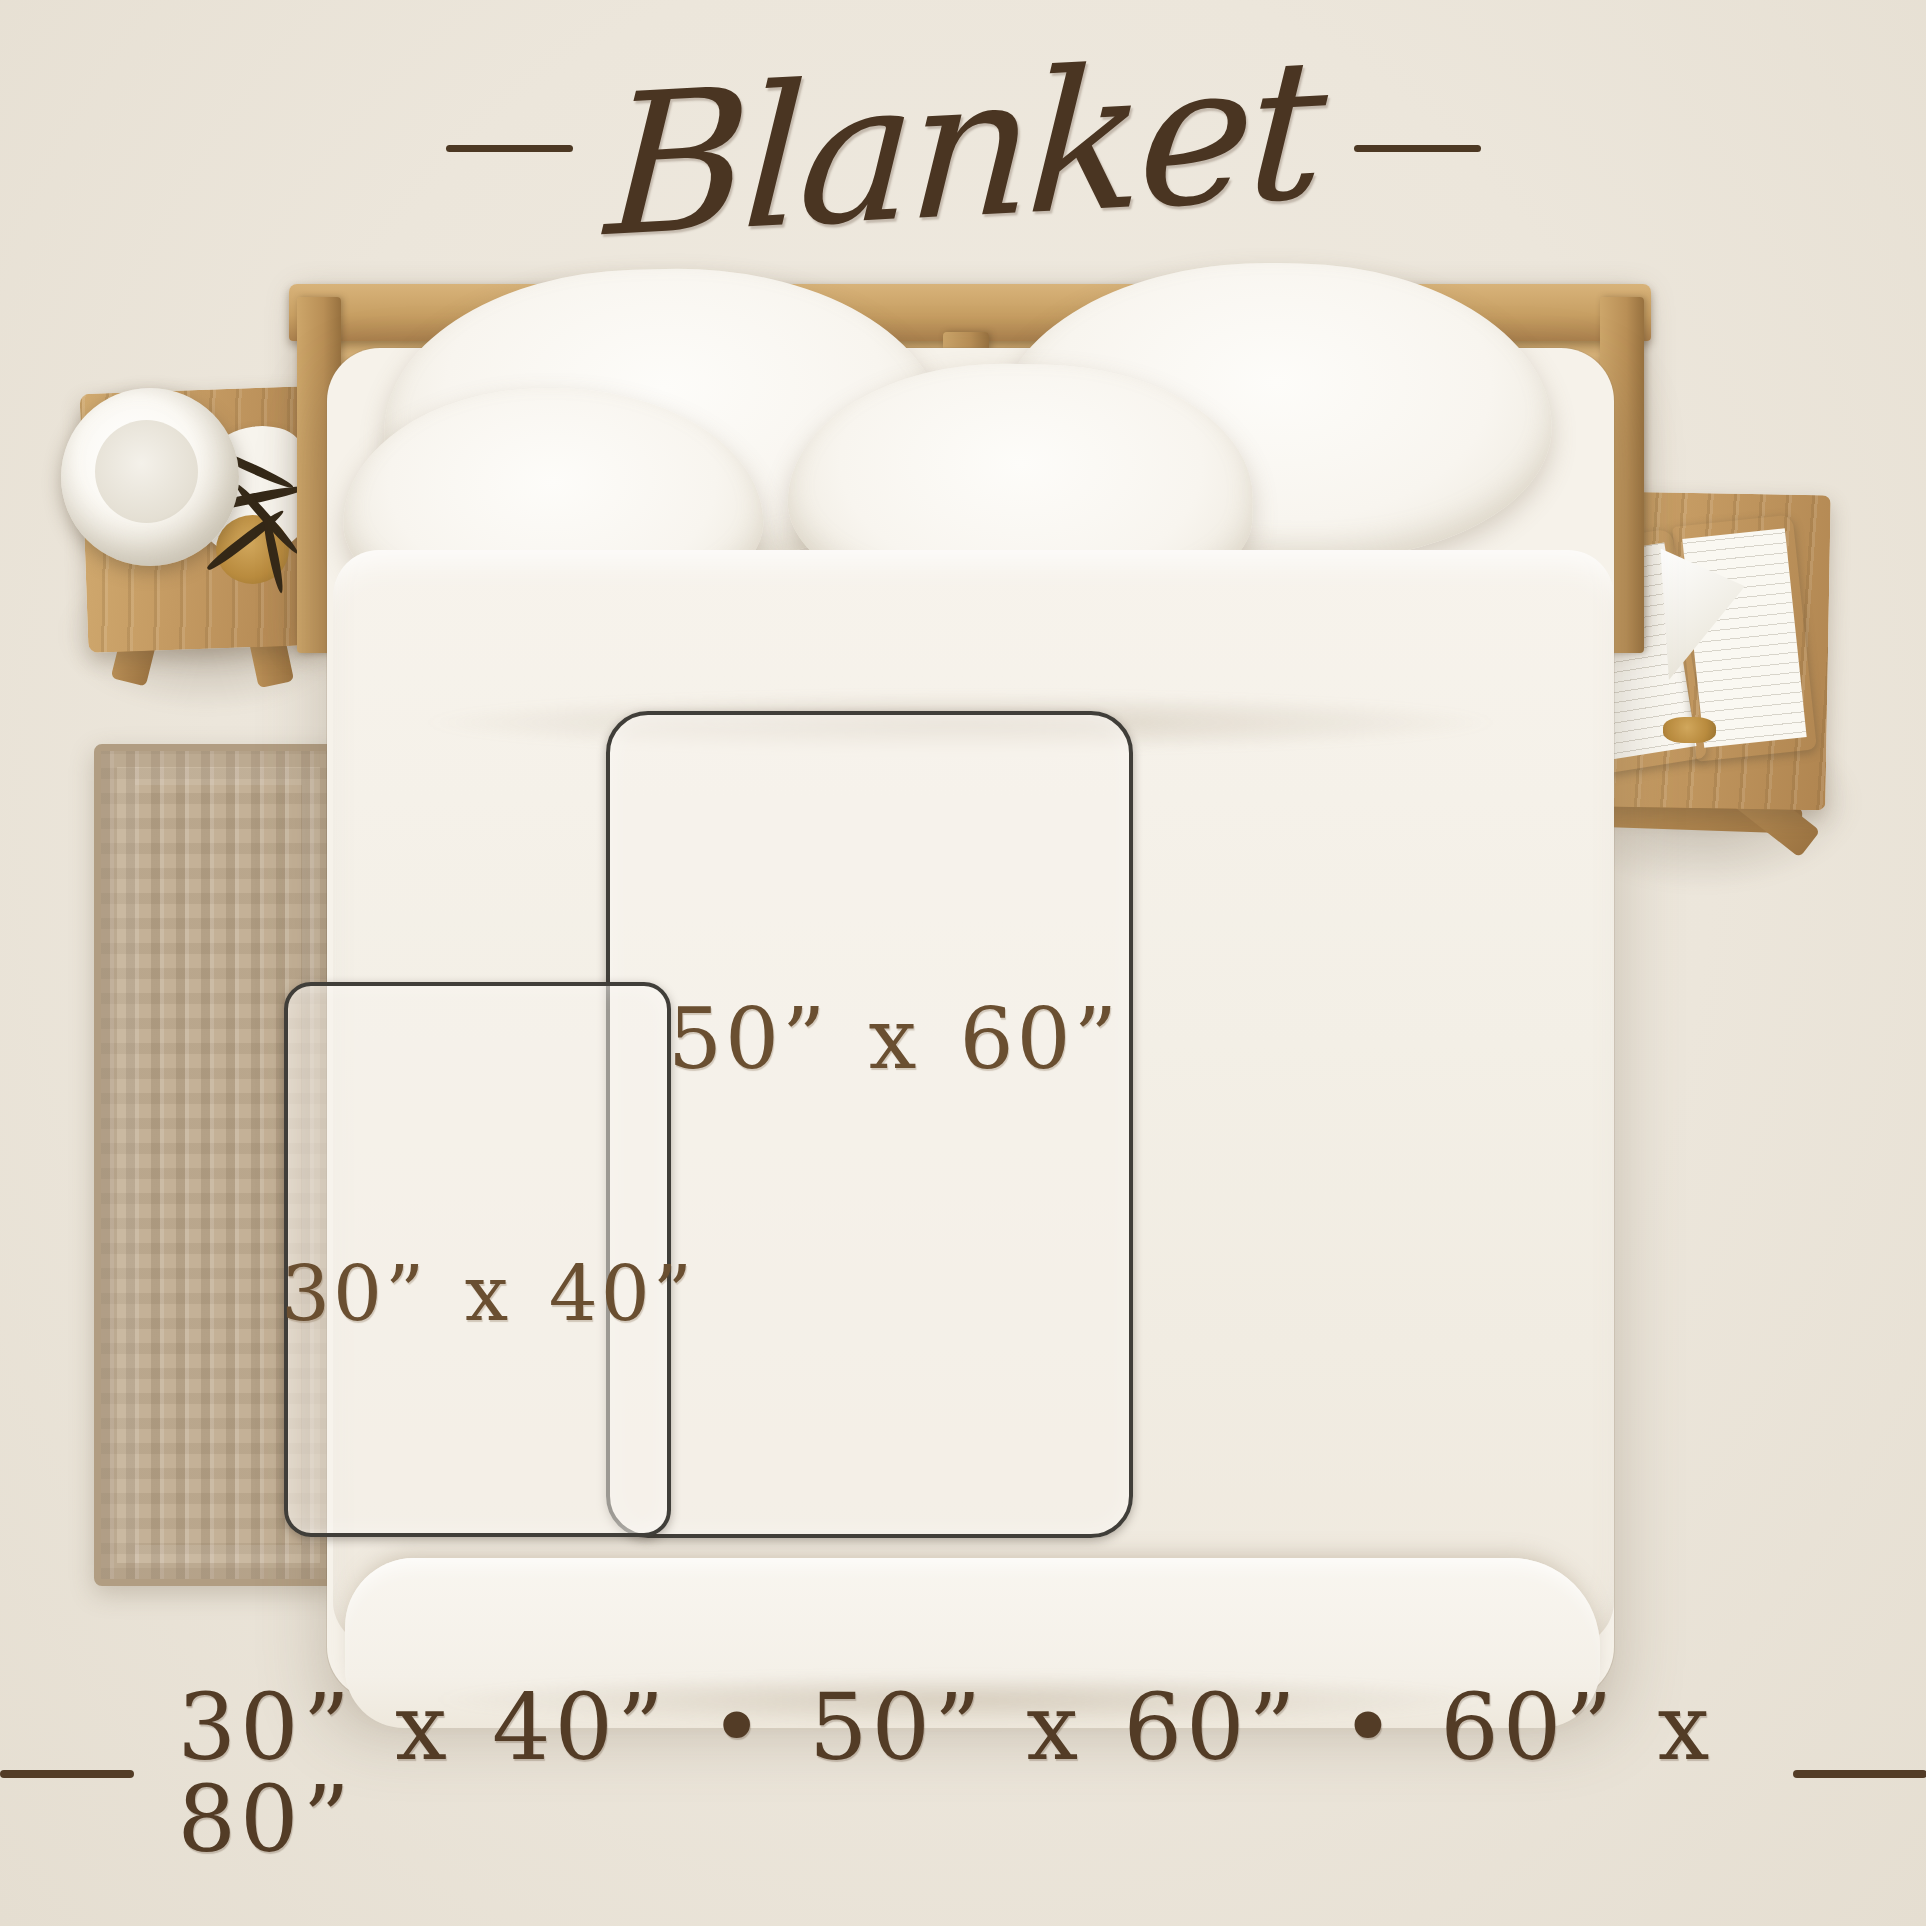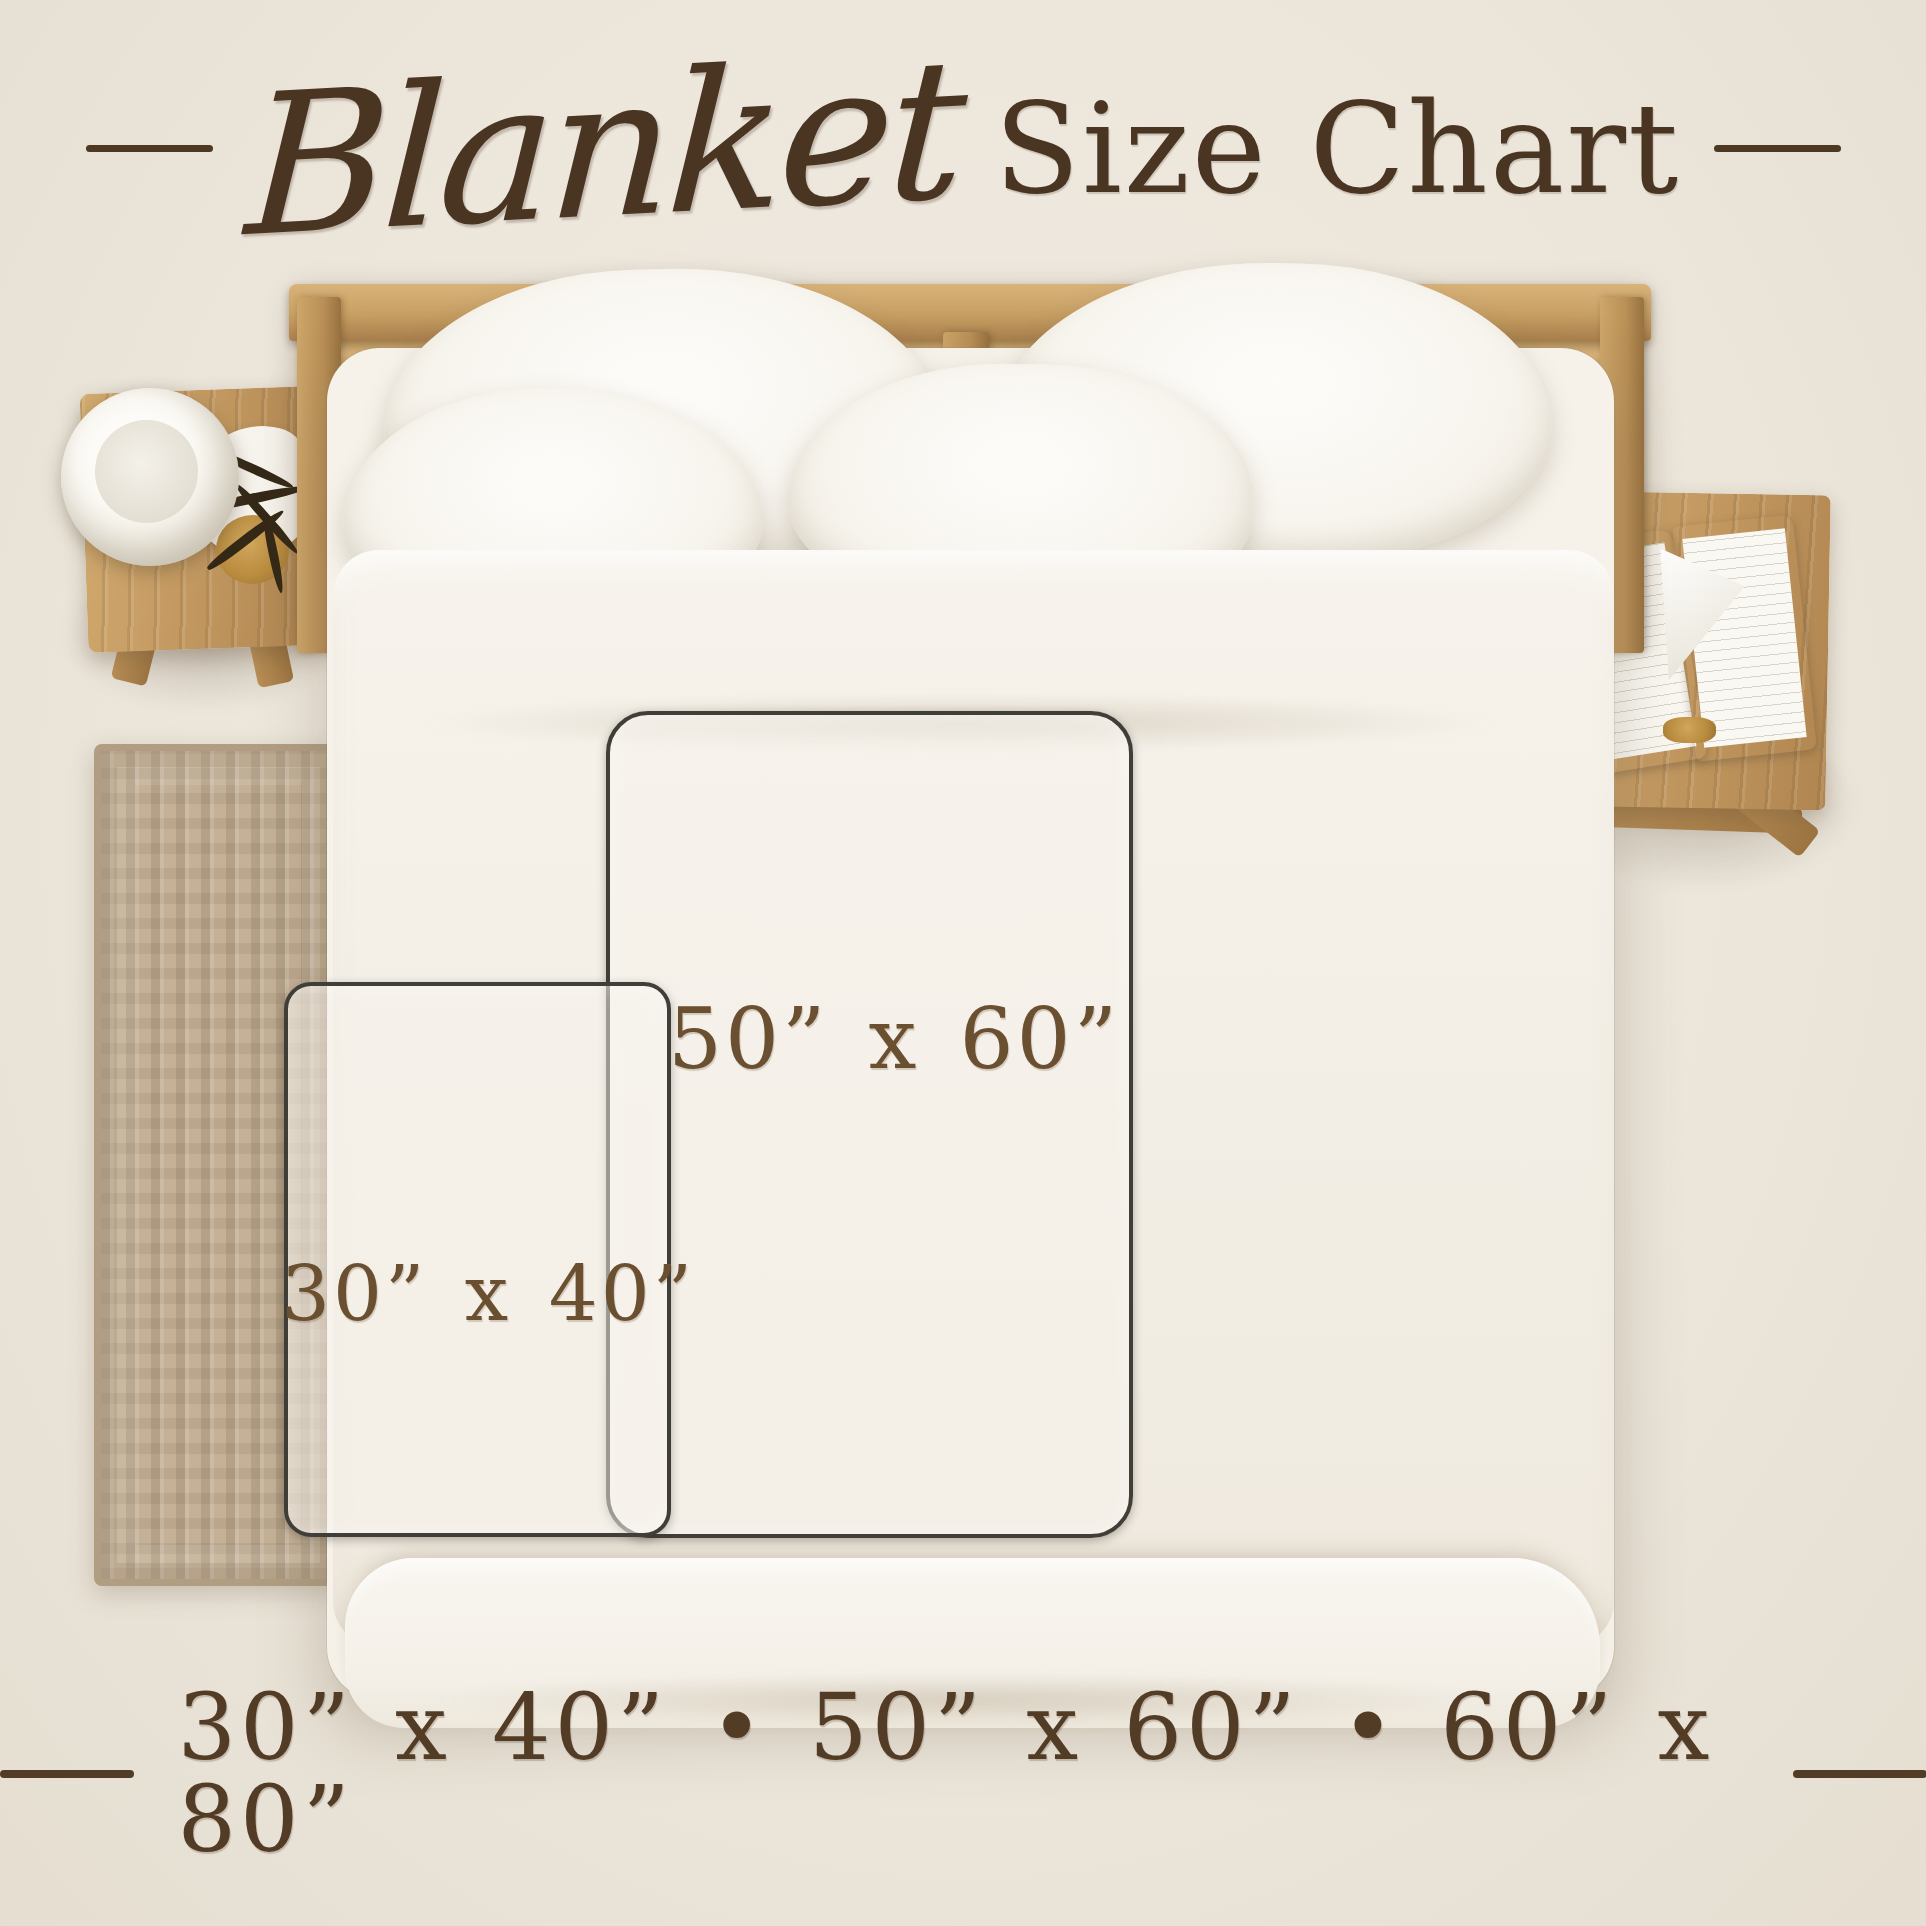--- a/index.html
+++ b/index.html
@@ -79,21 +79,20 @@
     text-shadow:1px 2px 1px rgba(83,60,38,0.25);}
 </style>
 </head>
 <body>
 
 <div class="canvas">
 
   <div class="abs title-row">
     <span class="dash title-dash"></span>
     <span class="title-script">Blanket</span>
-    <span class="title-serif">Size Chart</span>
     <span class="dash title-dash"></span>
   </div>
 
   <div class="abs rug" style="left:94px;top:744px;width:235px;height:828px;z-index:2;"></div>
   <div class="abs rug" style="left:1255px;top:747px;width:294px;height:810px;z-index:2;"></div>
 
   <div class="abs shadow-blob" style="left:59px;top:554px;width:297px;height:158px;z-index:3;"></div>
   <div class="abs leg" style="left:117px;top:626px;width:36px;height:57px;transform:rotate(14deg);z-index:3;"></div>
   <div class="abs leg" style="left:253px;top:632px;width:36px;height:53px;transform:rotate(-12deg);z-index:3;"></div>
   <div class="abs wood-grain" style="left:84px;top:390px;width:232px;height:259px;border-radius:10px;transform:rotate(-2deg);z-index:4;

